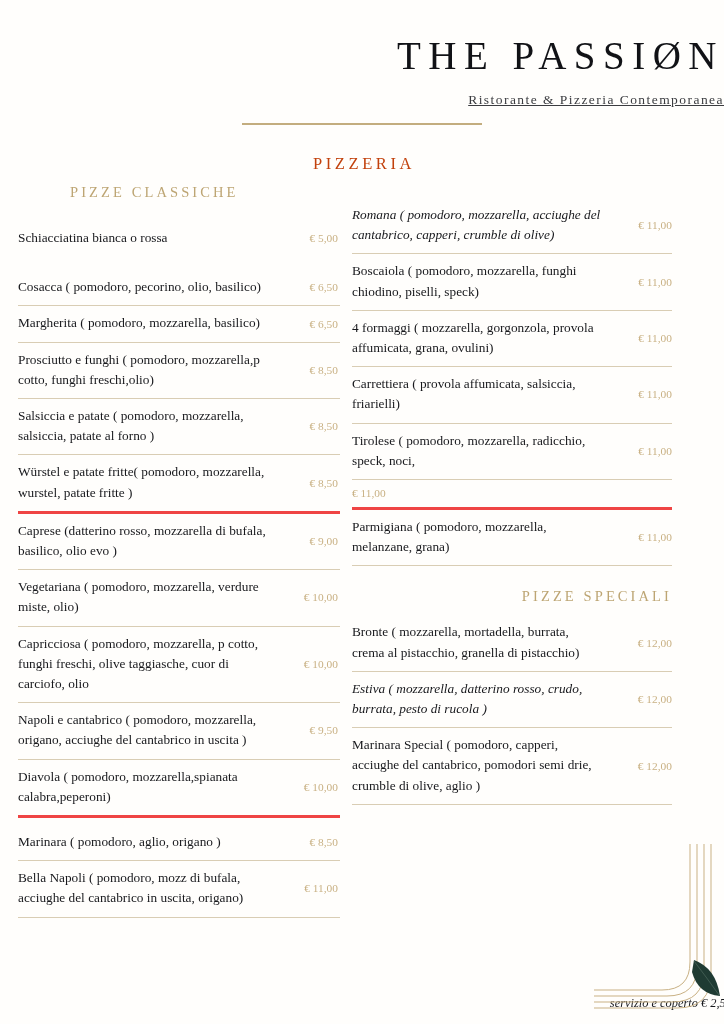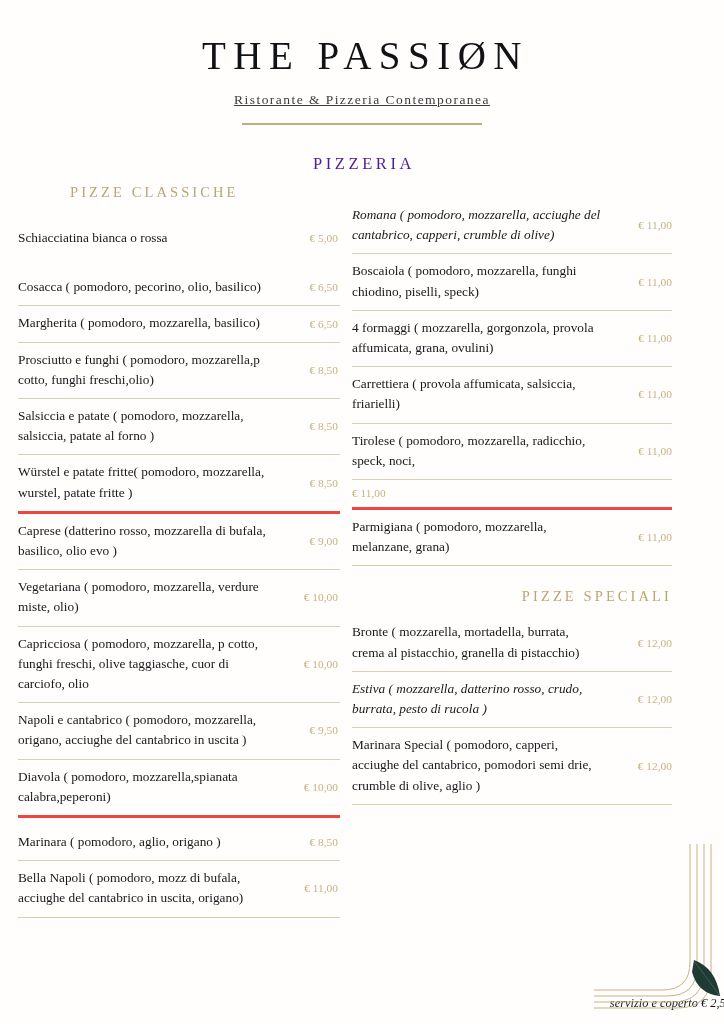--- a/index.html
+++ b/index.html
@@ -11,21 +11,21 @@
     height: 1024px;
     background: #fffefc;
     font-family: "Liberation Serif", "DejaVu Serif", serif;
     color: #17181c;
     overflow: hidden;
     position: relative;
   }
 
   
   .header {
-    text-align: center;
+    text-align: right;
     padding-top: 36px;
   }
   .brand-title {
     font-family: "Liberation Serif", "DejaVu Serif", serif;
     font-size: 39px;
     letter-spacing: 7.5px;
     color: #111216;
     font-weight: 400;
     line-height: 1;
     padding-left: 7px;
@@ -44,21 +44,21 @@
     background: #c3ad7f;
     margin: 15px auto 0 auto;
   }
 
   
   .pizzeria-title {
     text-align: center;
     margin-top: 29px;
     font-size: 16.5px;
     letter-spacing: 3.6px;
-    color: #4c1d95;
+    color: #c2410c;
     padding-left: 4px;
   }
 
   
   .columns {
     position: absolute;
     top: 184px;
     left: 0;
     width: 724px;
   }

